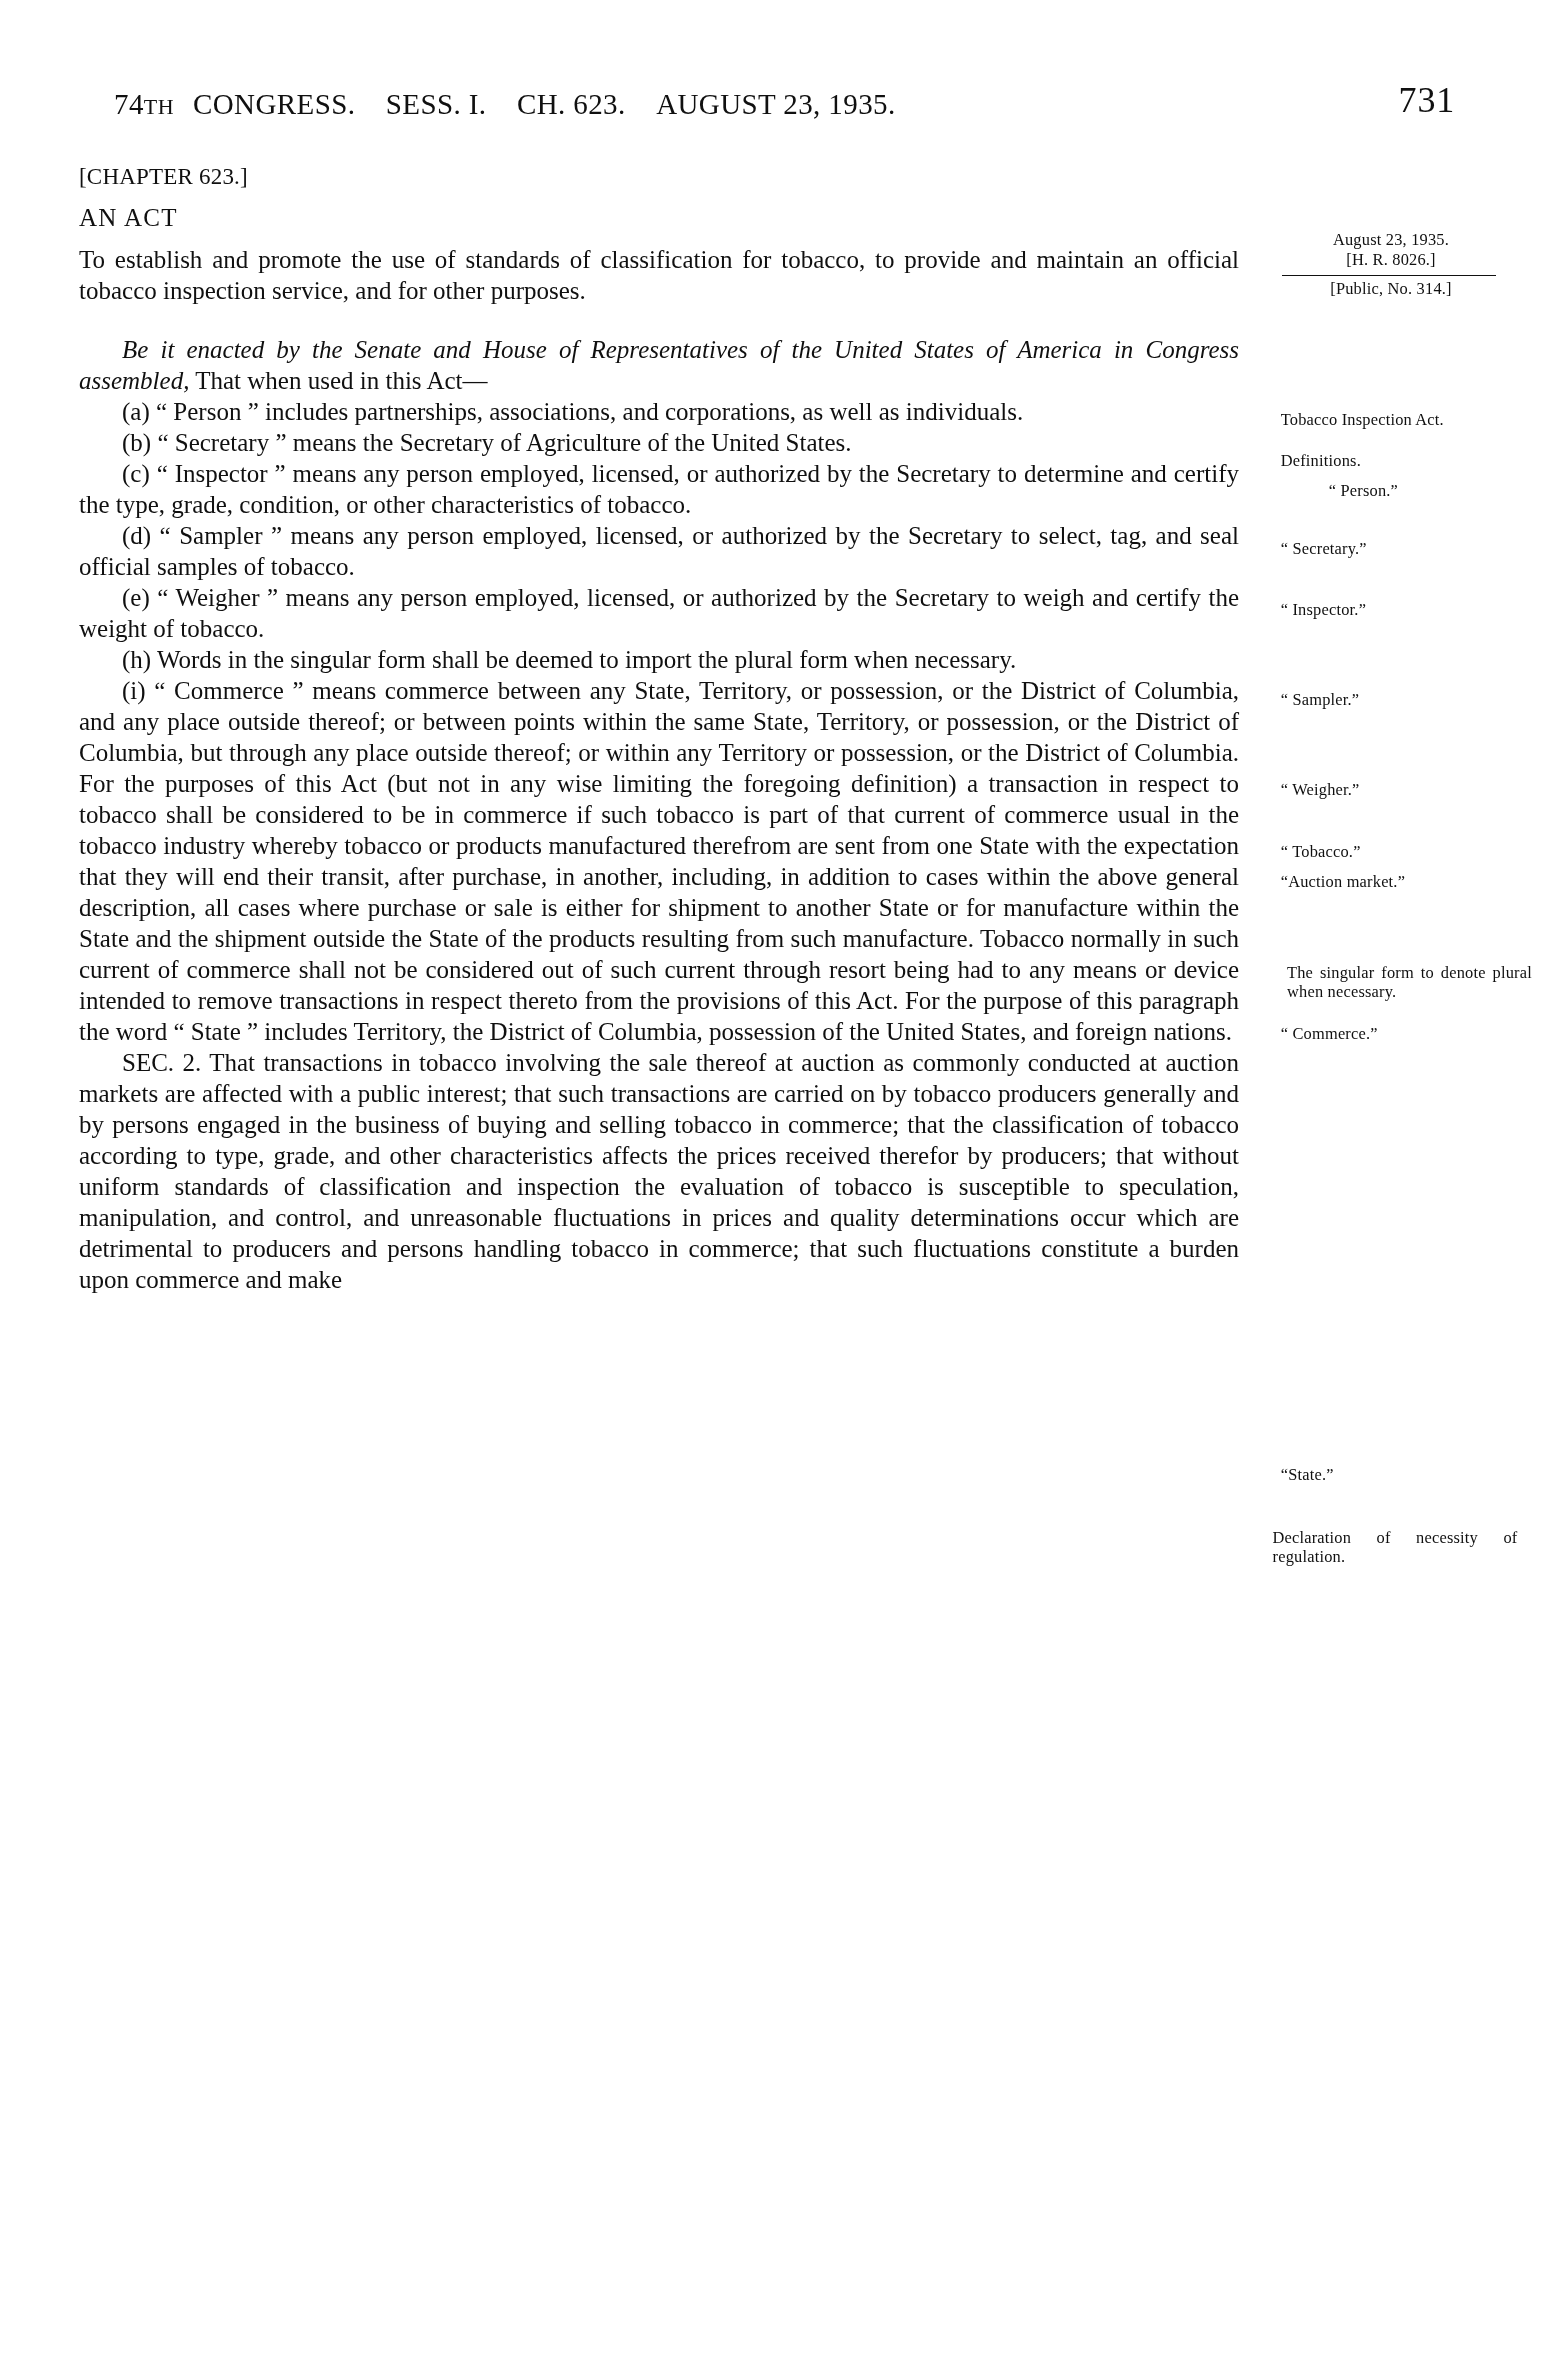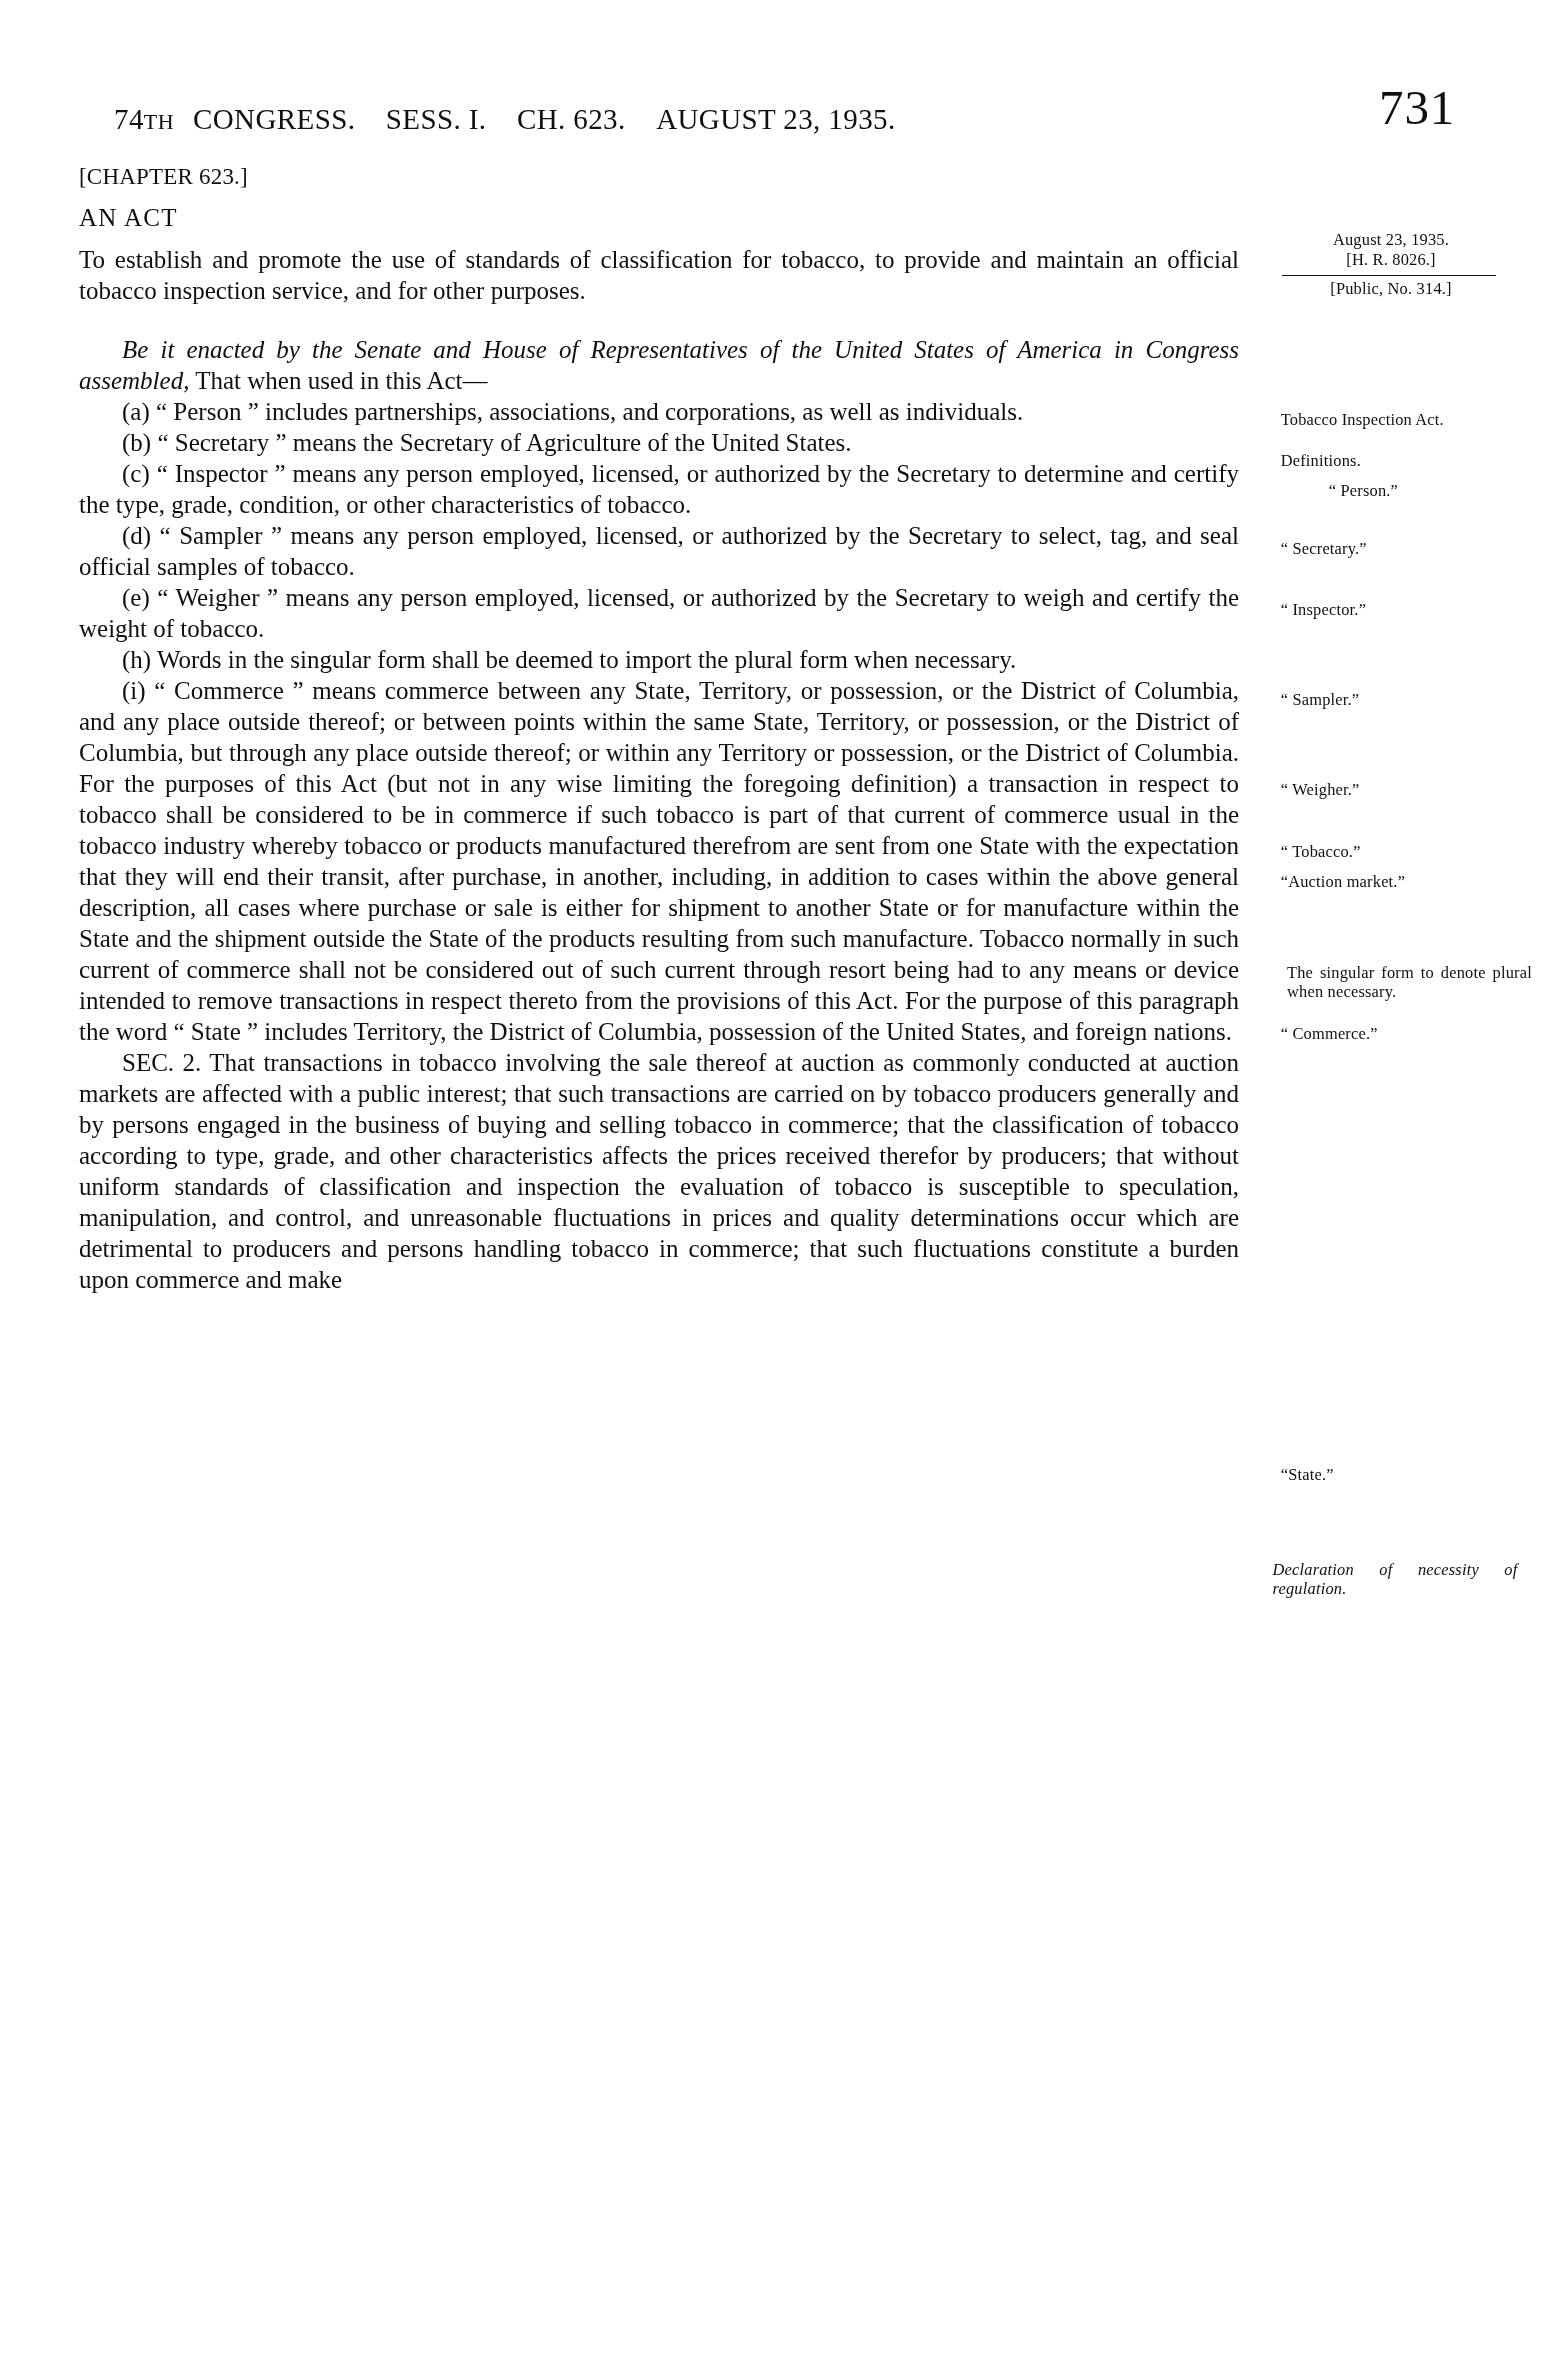--- a/index.html
+++ b/index.html
@@ -38,21 +38,21 @@
     white-space: nowrap;
   }
   .runhead-text .sc {
     font-size: 22px;
   }
   .runhead-text .sp {
     display: inline-block;
     width: 11.4px;
   }
   .page-number {
-    font-size: 49px;
+    font-size: 36px;
     letter-spacing: 0.8px;
   }
 
   
   .chapter-line {
     position: absolute;
     top: 164px;
     left: 79px;
     font-size: 23px;
     letter-spacing: 0.2px;
@@ -168,17 +168,17 @@
     <div class="mnote" style="top:285px; left:14.7px; width:237px;margin-left:48px;">“ Person.”</div>
     <div class="mnote" style="top:343px; left:14.7px; width:237px;">“ Secretary.”</div>
     <div class="mnote" style="top:404px; left:14.7px; width:237px;">“ Inspector.”</div>
     <div class="mnote" style="top:494px; left:14.7px; width:237px;">“ Sampler.”</div>
     <div class="mnote" style="top:584px; left:14.7px; width:237px;">“ Weigher.”</div>
     <div class="mnote" style="top:646px; left:14.7px; width:237px;">“ Tobacco.”</div>
     <div class="mnote" style="top:676px; left:14.7px; width:237px;">“Auction market.”</div>
     <div class="mnote just" style="top:767px; left:21px; width:245px;">The singular form to denote plural when necessary.</div>
     <div class="mnote" style="top:828px; left:14.7px; width:237px;">“ Commerce.”</div>
     <div class="mnote" style="top:1269px; left:14.7px; width:237px;">“State.”</div>
-    <div class="mnote just" style="top:1364px; left:6.5px; width:245px;font-style:italic;">Declaration of necessity of regulation.</div>
+    <div class="mnote just" style="top:1332px; left:6.5px; width:245px;">Declaration of necessity of regulation.</div>
   </div>
 
 </div>
 
 
 </body></html>

